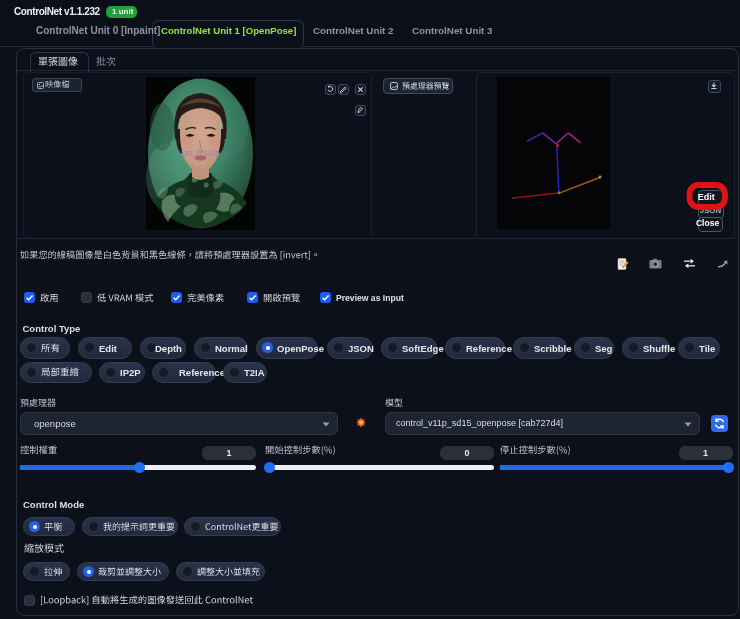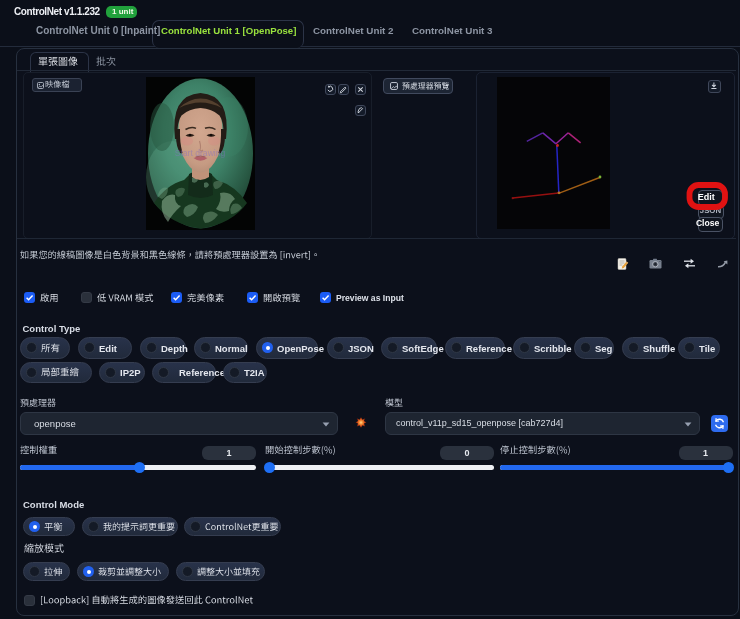--- a/index.html
+++ b/index.html
@@ -216,21 +216,21 @@
 <div style="position:absolute;left:20px;top:337px;width:50px;height:21.5px;background:linear-gradient(180deg,#28324a,#212a3b);border:1px solid #353d50;border-radius:10.75px;box-sizing:border-box"></div>
 <div style="position:absolute;left:26px;top:342.2px;width:11.0px;height:11.0px;background:#141a26;border:1px solid #2f3745;border-radius:50%;box-sizing:border-box"></div>
 <svg style="position:absolute;left:41.0px;top:341.7px;overflow:visible" width="21" height="13">
     <path transform="translate(0,9.5)" d="M5.4 -4.8H9.1V-4.1H5.4ZM7.3 -4.3H8.0V0.7H7.3ZM0.9 -7.0H1.6V-3.7Q1.6 -3.2 1.6 -2.6Q1.6 -2.0 1.5 -1.4Q1.4 -0.8 1.3 -0.3Q1.1 0.3 0.9 0.8Q0.8 0.7 0.7 0.6Q0.6 0.5 0.5 0.4Q0.4 0.4 0.3 0.3Q0.6 -0.3 0.7 -1.0Q0.9 -1.7 0.9 -2.4Q0.9 -3.1 0.9 -3.7ZM8.4 -7.9 8.9 -7.3Q8.5 -7.1 7.8 -6.9Q7.2 -6.7 6.6 -6.6Q5.9 -6.5 5.3 -6.4Q5.3 -6.5 5.2 -6.7Q5.1 -6.9 5.1 -7.0Q5.7 -7.1 6.3 -7.2Q6.9 -7.4 7.5 -7.5Q8.1 -7.7 8.4 -7.9ZM1.3 -5.6H4.2V-2.8H1.3V-3.4H3.5V-4.9H1.3ZM4.2 -7.8 4.6 -7.2Q4.2 -7.0 3.6 -6.8Q3.0 -6.7 2.4 -6.6Q1.7 -6.5 1.1 -6.5Q1.1 -6.6 1.1 -6.7Q1.0 -6.9 0.9 -7.0Q1.5 -7.1 2.1 -7.2Q2.7 -7.3 3.3 -7.5Q3.8 -7.6 4.2 -7.8ZM5.1 -7.0H5.8V-3.9Q5.8 -3.3 5.8 -2.7Q5.7 -2.1 5.6 -1.5Q5.4 -0.8 5.1 -0.3Q4.9 0.3 4.4 0.8Q4.3 0.7 4.2 0.6Q4.1 0.5 4.0 0.4Q3.9 0.3 3.8 0.3Q4.3 -0.1 4.5 -0.7Q4.8 -1.2 4.9 -1.7Q5.0 -2.3 5.0 -2.8Q5.1 -3.4 5.1 -3.9Z M10.1 -6.7H18.4V-6.1H10.1ZM12.3 -3.4H16.9V-2.7H12.3ZM16.6 -5.0H17.3V-0.1Q17.3 0.2 17.2 0.4Q17.1 0.5 16.9 0.6Q16.7 0.7 16.3 0.7Q15.9 0.7 15.2 0.7Q15.2 0.6 15.2 0.4Q15.1 0.2 15.0 0.0Q15.3 0.1 15.6 0.1Q15.9 0.1 16.1 0.1Q16.3 0.1 16.4 0.1Q16.5 0.1 16.6 0.0Q16.6 -0.0 16.6 -0.1ZM13.2 -8.0 13.9 -7.8Q13.6 -6.8 13.1 -5.8Q12.6 -4.8 12.0 -3.9Q11.3 -3.0 10.4 -2.4Q10.3 -2.5 10.2 -2.6Q10.2 -2.7 10.1 -2.8Q10.0 -2.9 9.9 -3.0Q10.5 -3.4 11.1 -4.0Q11.6 -4.5 12.0 -5.2Q12.4 -5.9 12.7 -6.6Q13.0 -7.3 13.2 -8.0ZM12.3 -1.7H16.9V-1.1H12.3ZM12.3 -5.0H16.8V-4.3H12.3ZM11.9 -5.0H12.6V-2.5Q12.6 -2.1 12.6 -1.6Q12.5 -1.2 12.4 -0.8Q12.3 -0.3 12.1 0.1Q11.9 0.5 11.5 0.8Q11.5 0.7 11.4 0.6Q11.3 0.5 11.2 0.4Q11.1 0.3 11.0 0.3Q11.4 -0.1 11.6 -0.6Q11.8 -1.0 11.9 -1.5Q11.9 -2.0 11.9 -2.5Z" fill="#e4e7ee"></path>
   </svg>
 <div style="position:absolute;left:78px;top:337px;width:54px;height:21.5px;background:linear-gradient(180deg,#28324a,#212a3b);border:1px solid #353d50;border-radius:10.75px;box-sizing:border-box"></div>
 <div style="position:absolute;left:84px;top:342.2px;width:11.0px;height:11.0px;background:#141a26;border:1px solid #2f3745;border-radius:50%;box-sizing:border-box"></div>
 <div style="position:absolute;left:99.0px;top:343.6px;font-size:9.5px;line-height:1;color:#e4e7ee;font-weight:600;white-space:nowrap">Edit</div>
 <div style="position:absolute;left:140px;top:337px;width:46px;height:21.5px;background:linear-gradient(180deg,#28324a,#212a3b);border:1px solid #353d50;border-radius:10.75px;box-sizing:border-box"></div>
 <div style="position:absolute;left:146px;top:342.2px;width:11.0px;height:11.0px;background:#141a26;border:1px solid #2f3745;border-radius:50%;box-sizing:border-box"></div>
-<div style="position:absolute;left:161.0px;top:343.6px;font-size:9.5px;line-height:1;color:#e4e7ee;font-weight:600;white-space:nowrap">Depth</div>
+<div style="position:absolute;left:155px;top:343.6px;font-size:9.5px;line-height:1;color:#e4e7ee;font-weight:600;white-space:nowrap">Depth</div>
 <div style="position:absolute;left:194px;top:337px;width:54px;height:21.5px;background:linear-gradient(180deg,#28324a,#212a3b);border:1px solid #353d50;border-radius:10.75px;box-sizing:border-box"></div>
 <div style="position:absolute;left:200px;top:342.2px;width:11.0px;height:11.0px;background:#141a26;border:1px solid #2f3745;border-radius:50%;box-sizing:border-box"></div>
 <div style="position:absolute;left:215.0px;top:343.6px;font-size:9.5px;line-height:1;color:#e4e7ee;font-weight:600;white-space:nowrap">Normal</div>
 <div style="position:absolute;left:256px;top:337px;width:62px;height:21.5px;background:linear-gradient(180deg,#28324a,#212a3b);border:1px solid #353d50;border-radius:10.75px;box-sizing:border-box"></div>
 <div style="position:absolute;left:262px;top:342.2px;width:11.0px;height:11.0px;background:#2160ee;border-radius:50%"></div>
 <div style="position:absolute;left:265.5px;top:345.8px;width:4px;height:4px;background:#fff;border-radius:50%"></div>
 <div style="position:absolute;left:277.0px;top:343.6px;font-size:9.5px;line-height:1;color:#e4e7ee;font-weight:600;white-space:nowrap">OpenPose</div>
 <div style="position:absolute;left:327px;top:337px;width:46px;height:21.5px;background:linear-gradient(180deg,#28324a,#212a3b);border:1px solid #353d50;border-radius:10.75px;box-sizing:border-box"></div>
 <div style="position:absolute;left:333px;top:342.2px;width:11.0px;height:11.0px;background:#141a26;border:1px solid #2f3745;border-radius:50%;box-sizing:border-box"></div>
 <div style="position:absolute;left:348.0px;top:343.6px;font-size:9.5px;line-height:1;color:#e4e7ee;font-weight:600;white-space:nowrap">JSON</div>

